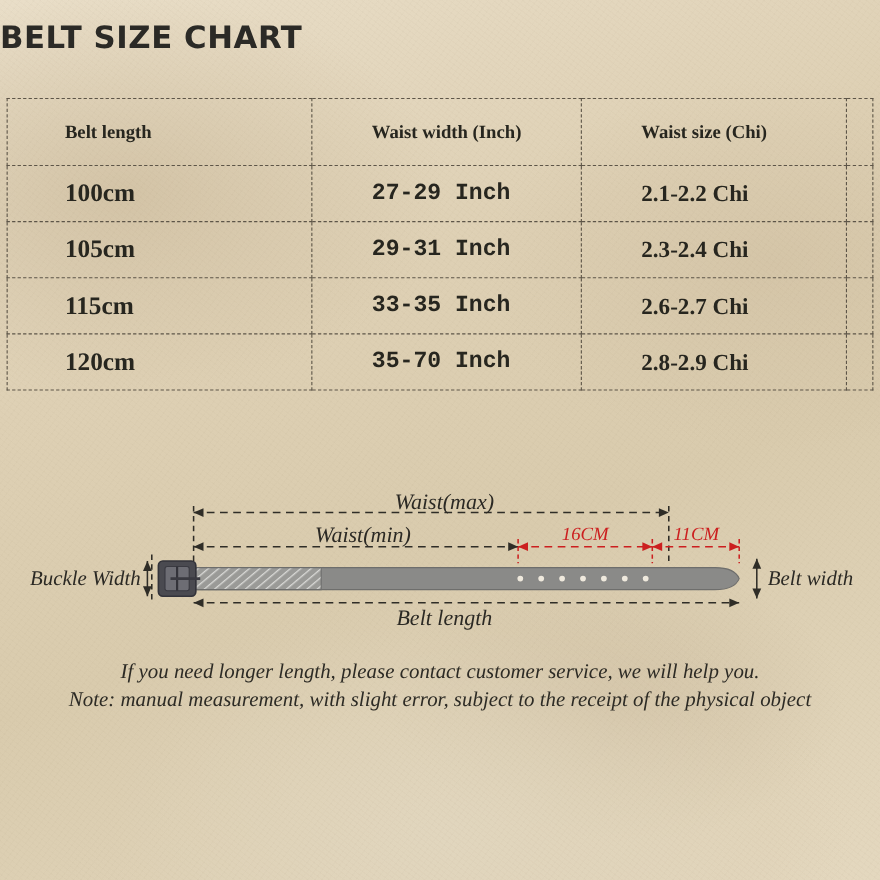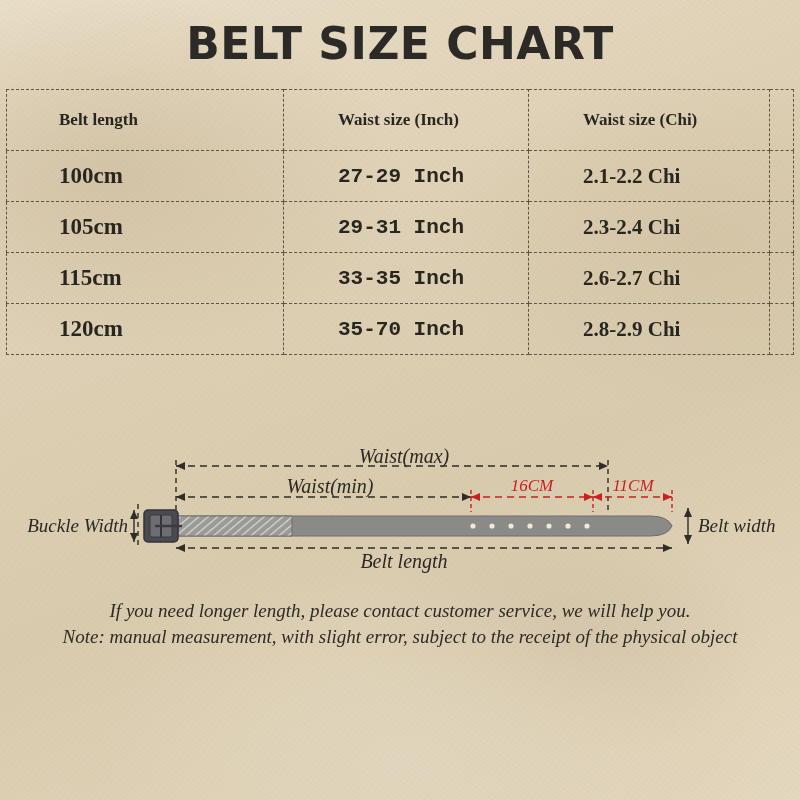--- a/index.html
+++ b/index.html
@@ -31,24 +31,24 @@
     opacity: 0.30;
     background-image:
       repeating-linear-gradient(37deg, rgba(120,100,70,0.07) 0px, rgba(120,100,70,0.07) 1px, rgba(0,0,0,0) 1px, rgba(0,0,0,0) 4px),
       repeating-linear-gradient(-53deg, rgba(90,70,45,0.05) 0px, rgba(90,70,45,0.05) 1px, rgba(0,0,0,0) 1px, rgba(0,0,0,0) 5px);
   }
   .title {
     position: absolute;
     top: 18px;
     left: 0;
     width: 100%;
-    text-align: center;
+    text-align: left;
     font-family: "DejaVu Sans", sans-serif;
     font-weight: bold;
-    font-size: 44px;
+    font-size: 28px;
     letter-spacing: 0.5px;
     color: #2b2a26;
   }
 
   
   table.size-chart {
     position: absolute;
     top: 89px;
     left: 6px;
     width: 788px;
@@ -113,21 +113,21 @@
 
 <div class="page">
   <div class="grain"></div>
 
   <div class="title">BELT SIZE CHART</div>
 
   <table class="size-chart">
     <thead>
       <tr>
         <th class="c0" style="width:224px">Belt length</th>
-        <th class="c1" style="width:190px">Waist size (Inch)</th>
+        <th class="c1" style="width:190px">Waist width (Inch)</th>
         <th class="c2" style="width:186px">Waist size (Chi)</th>
         <th class="c3">Waist size (CM)</th>
       </tr>
     </thead>
     <tbody>
       <tr>
         <td class="c0">100cm</td>
         <td class="c1">27-29 Inch</td>
         <td class="c2">2.1-2.2 Chi</td>
         <td class="c3">70-76CM</td>

